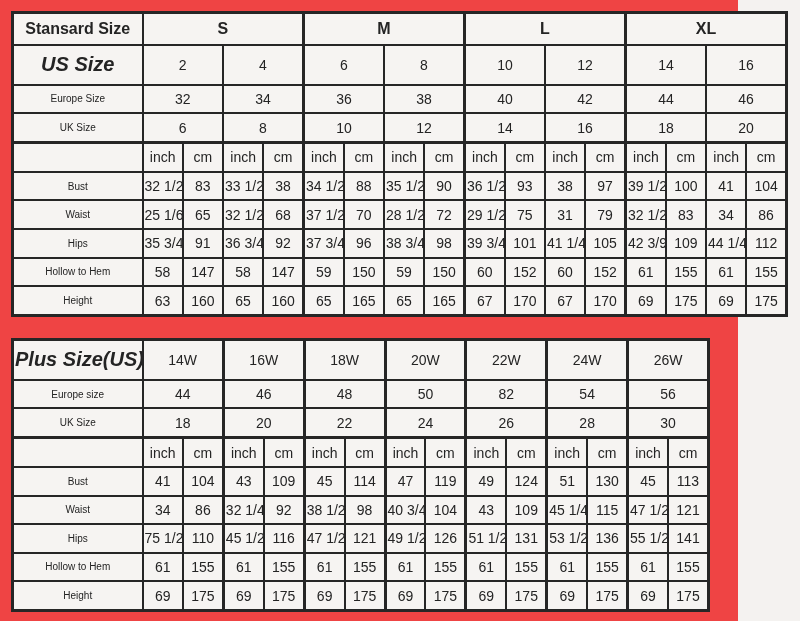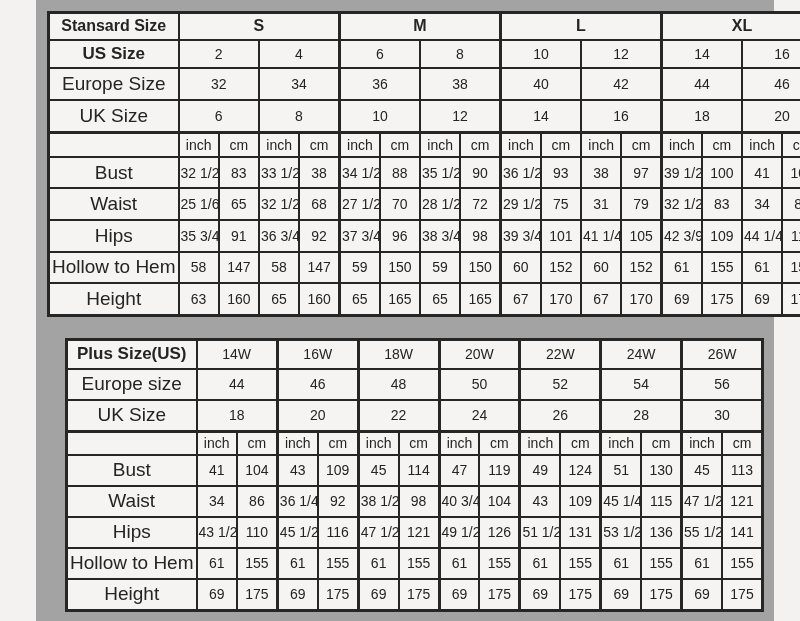--- a/index.html
+++ b/index.html
@@ -5,45 +5,44 @@
   * { box-sizing: border-box; }
   html, body { margin: 0; padding: 0; }
   body {
     width: 800px; height: 621px;
     font-family: "Liberation Sans", sans-serif;
     background: #f4f2f0;
   }
   .page {
     position: relative;
     width: 738px; height: 621px;
-    background: #a3a3a3;
-    margin-left: 36px;
+    background: #ef4444;
   }
   table.size-table {
     position: absolute;
     border-collapse: collapse;
     table-layout: fixed;
     background: #f6f4f2;
     border: 3px solid #262626;
   }
   #table1 { left: 11px; top: 11px;  width: 777px; height: 306px; }
-  #table2 { left: 29px; top: 338px; width: 699px; height: 274px; }
+  #table2 { left: 11px; top: 338px; width: 699px; height: 274px; }
   td {
     border: 2px solid #262626;
     text-align: center;
     vertical-align: middle;
     font-size: 14px;
     color: #242424;
     padding: 0 1px;
     white-space: nowrap;
     overflow: hidden;
   }
-  td.rlabel { font-size: 19px; }
+  td.rlabel { font-size: 10px; }
   td.corner, td.group-h { font-weight: bold; font-size: 16px; }
-  td.bold-label { font-weight: bold; font-size: 17px; }
+  td.bold-label { font-weight: bold; font-size: 20px; font-style: italic; }
   tr.units-row td { border-top-width: 3px; }
   td.gstart { border-left-width: 3px; }
 </style>
 </head>
 <body>
 
 <div class="page">
   <table id="table1" class="size-table">
       <colgroup>
         <col style="width:130px">
@@ -142,21 +141,21 @@
           <td class="m-val">100</td>
           <td class="m-val">41</td>
           <td class="m-val">104</td>
         </tr>
         <tr>
           <td class="rlabel">Waist</td>
           <td class="m-val">25 1/6</td>
           <td class="m-val">65</td>
           <td class="m-val">32 1/2</td>
           <td class="m-val">68</td>
-          <td class="m-val gstart">27 1/2</td>
+          <td class="m-val gstart">37 1/2</td>
           <td class="m-val">70</td>
           <td class="m-val">28 1/2</td>
           <td class="m-val">72</td>
           <td class="m-val gstart">29 1/2</td>
           <td class="m-val">75</td>
           <td class="m-val">31</td>
           <td class="m-val">79</td>
           <td class="m-val gstart">32 1/2</td>
           <td class="m-val">83</td>
           <td class="m-val">34</td>
@@ -249,21 +248,21 @@
           <td class="size-val gstart" colspan="2">22W</td>
           <td class="size-val gstart" colspan="2">24W</td>
           <td class="size-val gstart" colspan="2">26W</td>
         </tr>
         <tr>
           <td class="rlabel">Europe size</td>
           <td class="size-val" colspan="2">44</td>
           <td class="size-val gstart" colspan="2">46</td>
           <td class="size-val gstart" colspan="2">48</td>
           <td class="size-val gstart" colspan="2">50</td>
-          <td class="size-val gstart" colspan="2">52</td>
+          <td class="size-val gstart" colspan="2">82</td>
           <td class="size-val gstart" colspan="2">54</td>
           <td class="size-val gstart" colspan="2">56</td>
         </tr>
         <tr>
           <td class="rlabel">UK Size</td>
           <td class="size-val" colspan="2">18</td>
           <td class="size-val gstart" colspan="2">20</td>
           <td class="size-val gstart" colspan="2">22</td>
           <td class="size-val gstart" colspan="2">24</td>
           <td class="size-val gstart" colspan="2">26</td>
@@ -301,36 +300,36 @@
           <td class="m-val">124</td>
           <td class="m-val gstart">51</td>
           <td class="m-val">130</td>
           <td class="m-val gstart">45</td>
           <td class="m-val">113</td>
         </tr>
         <tr>
           <td class="rlabel">Waist</td>
           <td class="m-val">34</td>
           <td class="m-val">86</td>
-          <td class="m-val gstart">36 1/4</td>
+          <td class="m-val gstart">32 1/4</td>
           <td class="m-val">92</td>
           <td class="m-val gstart">38 1/2</td>
           <td class="m-val">98</td>
           <td class="m-val gstart">40 3/4</td>
           <td class="m-val">104</td>
           <td class="m-val gstart">43</td>
           <td class="m-val">109</td>
           <td class="m-val gstart">45 1/4</td>
           <td class="m-val">115</td>
           <td class="m-val gstart">47 1/2</td>
           <td class="m-val">121</td>
         </tr>
         <tr>
           <td class="rlabel">Hips</td>
-          <td class="m-val">43 1/2</td>
+          <td class="m-val">75 1/2</td>
           <td class="m-val">110</td>
           <td class="m-val gstart">45 1/2</td>
           <td class="m-val">116</td>
           <td class="m-val gstart">47 1/2</td>
           <td class="m-val">121</td>
           <td class="m-val gstart">49 1/2</td>
           <td class="m-val">126</td>
           <td class="m-val gstart">51 1/2</td>
           <td class="m-val">131</td>
           <td class="m-val gstart">53 1/2</td>

